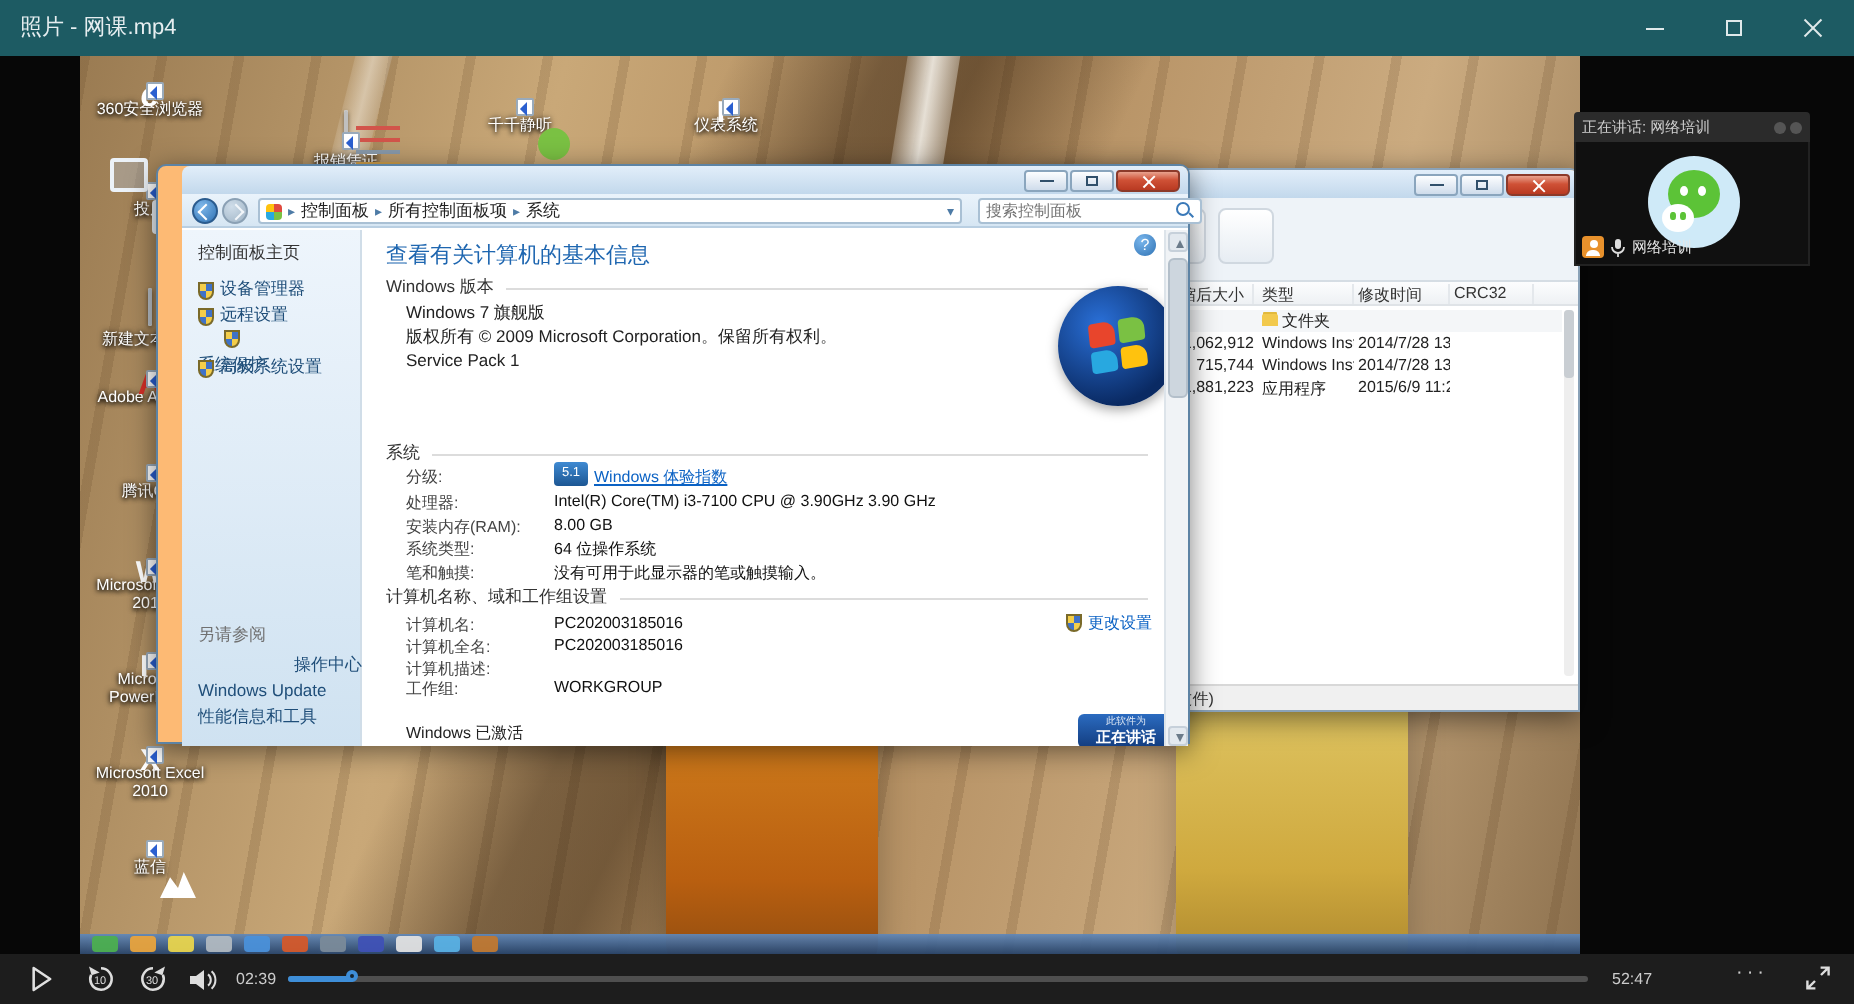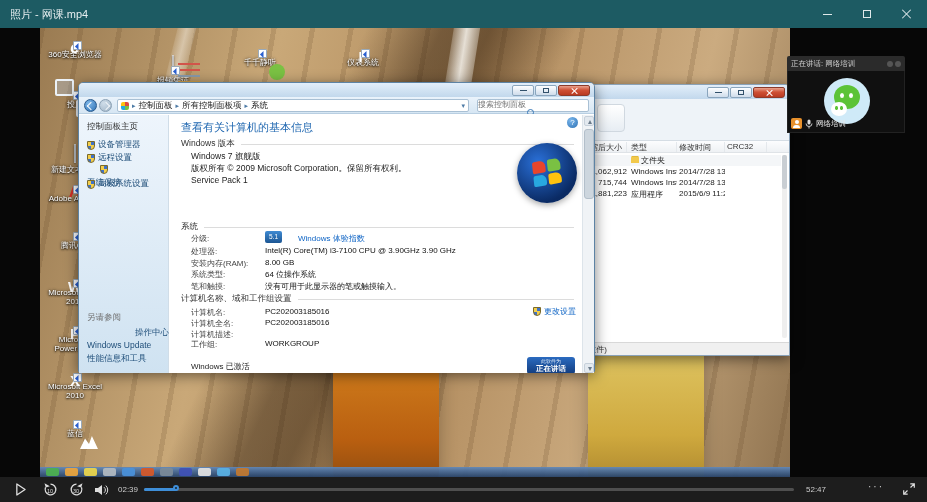--- a/index.html
+++ b/index.html
@@ -73,21 +73,21 @@
   .i-qq::after{content:"";position:absolute;left:9px;top:21px;width:10px;height:4px;border-radius:3px;background:#d42b2b;}
   .i-word{background:linear-gradient(#2b579a,#1e3f73) !important;}
   .i-ppt{background:linear-gradient(#d24726,#b33a1b) !important;}
   .i-xls{background:linear-gradient(#217346,#1a5c38) !important;}
   .i-lan{background:linear-gradient(#2d7dd2,#16549c) !important;}
   .i-lan::before{content:"";position:absolute;left:5px;top:9px;width:18px;height:13px;background:#fff;
     clip-path:polygon(0 100%,28% 20%,50% 62%,66% 0,100% 100%);}
 
   
   .aero{position:absolute;border:1px solid #5d83a4;border-radius:5px 5px 0 0;
-    box-shadow:0 3px 14px rgba(0,0,0,.5);background:#fdba74;}
+    box-shadow:0 3px 14px rgba(0,0,0,.5);background:#fdba74;padding-left:12px;}
   .aero .tbar{position:relative;height:14px;border-radius:4px 4px 0 0;
     background:linear-gradient(#e2eefa,#c2d8ec);}
   .abtns{position:absolute;right:4px;top:2px;display:flex;gap:1px;}
   .ab{width:22px;height:11px;border:1px solid #8aa5bd;border-radius:2px;background:linear-gradient(#fdfeff,#cfdceb);display:flex;align-items:center;justify-content:center;}
   .ab.close{width:32px;background:linear-gradient(#e9a28e,#cf5136 45%,#b93a22);border-color:#8c3a2a;border-radius:2px 2px 3px 3px;}
   .ab .d{width:7px;height:1px;background:#31506b;}
   .ab .b{width:6px;height:5px;border:1px solid #31506b;}
   .ab .x{position:relative;width:8px;height:8px;}
   .ab .x::before,.ab .x::after{content:"";position:absolute;left:3.5px;top:0;width:1.3px;height:8px;background:#fff;}
   .ab .x::before{transform:rotate(45deg);} .ab .x::after{transform:rotate(-45deg);}
@@ -98,21 +98,21 @@
   .navcirc{position:absolute;top:2px;width:13px;height:13px;border-radius:50%;color:#fff;font-size:9px;line-height:12px;text-align:center;
     border:1px solid #2a5b8e;background:radial-gradient(circle at 35% 30%,#7fb8ea,#2f72b4);}
   #nav-back{left:5px;} #nav-fwd{left:20px;background:radial-gradient(circle at 35% 30%,#cfdde9,#9fb4c6);border-color:#8aa0b4;}
   .arrowL,.arrowR{display:inline-block;width:6px;height:6px;border-left:1.5px solid #fff;border-bottom:1.5px solid #fff;transform:rotate(45deg);margin-top:3px;}
   .arrowR{transform:rotate(-135deg);border-color:#f2f6fa;}
   #crumbbox{position:absolute;left:38px;top:2px;width:352px;height:13px;background:#fff;border:1px solid #a9c0d4;border-radius:2px;
     display:flex;align-items:center;gap:3px;padding:0 3px;font-size:8.5px;color:#222;}
   #cpicon{width:8px;height:8px;border-radius:2px;background:conic-gradient(#e04a3f 0 90deg,#7ac143 90deg 180deg,#28a8e0 180deg 270deg,#ffc20e 270deg);}
   .crumb{white-space:nowrap;} .csep{color:#4d7ba6;font-size:7px;}
   #crumb-dd{margin-left:auto;color:#4d7ba6;font-size:7px;}
-  #searchbox{position:absolute;left:398px;top:2px;width:112px;height:13px;background:#fff;border:1px solid #a9c0d4;border-radius:2px;display:flex;align-items:center;flex-direction:column;}
+  #searchbox{position:absolute;left:398px;top:2px;width:112px;height:13px;background:#fff;border:1px solid #a9c0d4;border-radius:2px;display:flex;align-items:center;}
   #searchbox input{flex:1;border:0;outline:0;font-size:8px;color:#777;padding:0 3px;background:transparent;min-width:0;}
   .mag{position:relative;width:9px;height:9px;margin-right:3px;flex:none;}
   .mag::before{content:"";position:absolute;left:0;top:0;width:5px;height:5px;border:1.3px solid #3a79b8;border-radius:50%;}
   .mag::after{content:"";position:absolute;left:6px;top:6px;width:3px;height:1.3px;background:#3a79b8;transform:rotate(45deg);}
 
   #sysbody{position:relative;height:259px;background:#fff;border-top:1px solid #fff;overflow:hidden;}
   #sidebar{position:absolute;left:0;top:0;width:90px;height:259px;background:linear-gradient(#eef5fc,#cfe2f1);border-right:1px solid #d0dde8;font-size:8.5px;}
   .side-item{position:absolute;left:8px;display:flex;align-items:center;gap:3px;color:#1f4e79;white-space:nowrap;}
   .shield{width:8px;height:9px;flex:none;border-radius:0 0 4px 4px;border:1px solid #7a6a2a;
     background:conic-gradient(#3f72c8 0 90deg,#f4ce4a 90deg 180deg,#3f72c8 180deg 270deg,#f4ce4a 270deg);}
@@ -131,21 +131,21 @@
   #winlogo{position:absolute;left:348px;top:28px;width:60px;height:60px;border-radius:50%;
     background:radial-gradient(circle at 35% 32%,#2a70d8,#0a2a63 72%);box-shadow:0 2px 6px rgba(0,0,0,.35);}
   #winlogo .flag{position:absolute;left:16px;top:17px;width:28px;height:25px;transform:rotate(-6deg) skewY(-4deg);
     display:grid;grid-template-columns:1fr 1fr;grid-template-rows:1fr 1fr;gap:2px;}
   #winlogo .flag i{border-radius:2px 6px 2px 2px;}
   .f-r{background:#e8452c;} .f-g{background:#7ac143;} .f-b{background:#28a8e0;} .f-y{background:#ffc20e;}
   #help{position:absolute;right:4px;top:2px;width:11px;height:11px;border-radius:50%;
     background:radial-gradient(circle at 35% 30%,#79b6ec,#2f72b4);color:#fff;font-size:8px;line-height:11px;text-align:center;}
   #wei-badge{position:absolute;left:96px;top:116px;width:17px;height:12px;border-radius:2px;background:linear-gradient(#3f8ad2,#1c5693);
     color:#fff;font-size:6.5px;line-height:12px;text-align:center;}
-  #wei-link{position:absolute;left:129px;top:118px;font-size:8px;color:#0b62c4;}
+  #wei-link{position:absolute;left:116px;top:118px;font-size:8px;color:#0b62c4;text-decoration:underline;}
   #chg-set{position:absolute;right:6px;top:191px;display:flex;align-items:center;gap:3px;font-size:8px;color:#0b62c4;}
   #genuine{position:absolute;left:358px;top:242px;width:48px;height:17px;border-radius:3px;
     background:linear-gradient(#2b6bc0,#123c7e);display:flex;flex-direction:column;align-items:center;justify-content:center;color:#fff;}
   #genuine .g1{font-size:5px;opacity:.85;line-height:1;}
   #genuine .g2{font-size:7.5px;font-weight:bold;line-height:1.2;}
   #vscroll{position:absolute;right:0;top:0;width:12px;height:259px;background:#f0f3f6;border-left:1px solid #dde4ea;}
   .varrow{position:absolute;left:1px;width:10px;height:10px;background:#e3e9ef;border:1px solid #c6d0da;border-radius:2px;}
   .varrow::before{content:"";position:absolute;left:2.5px;width:0;height:0;border-left:2.5px solid transparent;border-right:2.5px solid transparent;}
   #va-up{top:1px;} #va-up::before{top:3px;border-bottom:4px solid #6b7b8a;}
   #va-dn{bottom:1px;} #va-dn::before{top:3px;border-top:4px solid #6b7b8a;}

